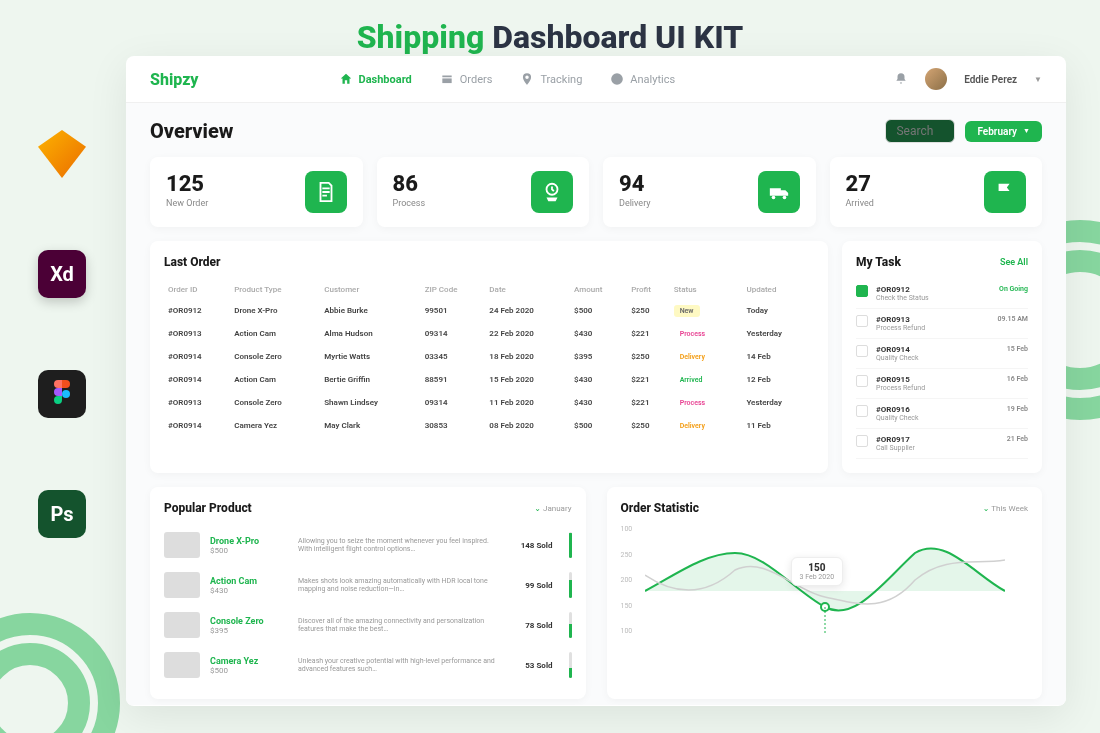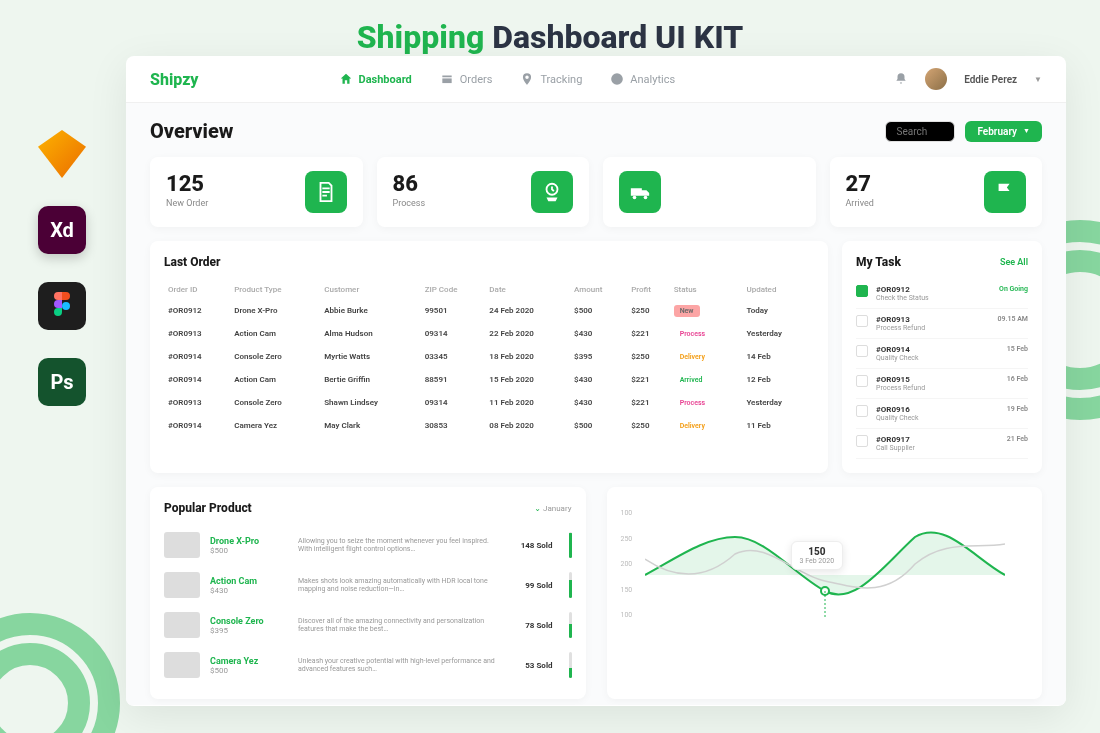--- a/index.html
+++ b/index.html
@@ -1,19 +1,19 @@
 <!DOCTYPE html>
 <html><head>
 <meta charset="utf-8">
 <style>
 *{margin:0;padding:0;box-sizing:border-box;font-family:-apple-system,BlinkMacSystemFont,"Segoe UI",Roboto,sans-serif}
 body{background:#eef6ef;width:1100px;height:733px;overflow:hidden;position:relative}
 .promo-title{text-align:center;font-size:32px;font-weight:800;padding:18px 0 14px;color:#2c3444}
 .promo-title .green{color:#1fb54f}
-.side-icons{position:absolute;left:38px;top:130px;display:flex;flex-direction:column;gap:28px}
+.side-icons{position:absolute;left:38px;top:130px;display:flex;flex-direction:column;gap:72px}
 .side-icons .ic{width:48px;height:48px;border-radius:10px;display:flex;align-items:center;justify-content:center;font-size:20px;font-weight:700;color:#fff}
 .ic-sketch{background:linear-gradient(135deg,#fdb300,#ea6c00);clip-path:polygon(50% 0,100% 35%,50% 100%,0 35%)}
 .ic-xd{background:#4b0036;color:#ff61f6;box-shadow:0 4px 12px rgba(0,0,0,.2)}
 .ic-figma{background:#1e1e1e}
 .ic-ps{background:#14532d;color:#31a8ff}
 .arcs{position:absolute;right:-80px;top:220px;width:200px;height:200px}
 .arcs2{position:absolute;left:-60px;bottom:-60px;width:180px;height:180px}
 .arc{position:absolute;border:22px solid #1fb54f;border-radius:50%;opacity:.5}
 .dashboard{position:absolute;left:126px;top:56px;width:940px;height:650px;background:#fff;border-radius:8px;box-shadow:0 10px 40px rgba(0,0,0,.08);overflow:hidden}
 .topnav{display:flex;align-items:center;padding:12px 24px;border-bottom:1px solid #f0f0f0}
@@ -23,40 +23,40 @@
 .nav-item.active{color:#1fb54f;font-weight:700}
 .nav-icon{width:14px;height:14px}
 .user-area{margin-left:auto;display:flex;align-items:center;gap:17px}
 .bell{width:14px;height:14px;color:#9aa0a6}
 .avatar{width:22px;height:22px;border-radius:50%;background:linear-gradient(135deg,#d4a574,#8b6f47)}
 .username{font-size:10px;color:#555;font-weight:600}
 .chev{font-size:8px;color:#999}
 .content{padding:16px 24px;background:#fafbfc;height:calc(100% - 48px);overflow:hidden}
 .header-row{display:flex;align-items:center;margin-bottom:14px}
 .page-title{font-size:20px;font-weight:800;color:#1a1a1a}
-.search-box{margin-left:auto;margin-right:10px;padding:4px 10px;border:1px solid #e0e0e0;border-radius:6px;font-size:10px;color:#999;background:#000000;width:70px}
+.search-box{margin-left:auto;margin-right:10px;padding:4px 10px;border:1px solid #e0e0e0;border-radius:6px;font-size:12px;color:#999;background:#14532d;width:70px}
 .month-btn{background:#1fb54f;color:#fff;padding:5px 12px;border-radius:6px;font-size:10px;font-weight:600;display:flex;align-items:center;gap:6px;cursor:pointer}
 .stat-cards{display:flex;gap:14px;margin-bottom:14px}
 .stat-card{flex:1;background:#fff;border-radius:8px;padding:14px 16px;display:flex;align-items:flex-start;box-shadow:0 2px 8px rgba(0,0,0,.04)}
 .stat-info{flex:1}
 .stat-num{font-size:22px;font-weight:800;color:#1a1a1a}
 .stat-label{font-size:9px;color:#888;margin-top:2px}
 .stat-icon{width:42px;height:42px;background:#1fb54f;border-radius:8px;display:flex;align-items:center;justify-content:center;color:#fff}
 .row2{display:flex;gap:14px;margin-bottom:14px}
 .panel{background:#fff;border-radius:8px;padding:14px;box-shadow:0 2px 8px rgba(0,0,0,.04)}
 .orders-panel{flex:1}
 .tasks-panel{width:200px}
 .panel-head{display:flex;align-items:center;margin-bottom:10px}
 .panel-title{font-size:12px;font-weight:800;color:#1a1a1a}
 .see-all{margin-left:auto;font-size:9px;color:#1fb54f;font-weight:600;cursor:pointer}
 .ord-table{width:100%;font-size:8px}
 .ord-table th{color:#aaa;font-weight:500;text-align:left;padding:4px 2px}
 .ord-table td{padding:6px 2px;color:#444;font-weight:600}
 .badge{padding:2px 6px;border-radius:3px;font-size:7px;font-weight:600}
-.b-new{background:#fca5a5;color:#666}
+.b-new{background:#fef9c3;color:#666}
 .b-process{color:#e84393}
 .b-delivery{color:#f39c12}
 .b-arrived{color:#1fb54f}
 .task-item{display:flex;padding:6px 0;border-bottom:1px solid #f5f5f5}
 .task-chk{width:12px;height:12px;border:1px solid #ddd;border-radius:2px;margin-right:8px;flex-shrink:0}
 .task-chk.checked{background:#1fb54f;border-color:#1fb54f}
 .task-info{flex:1}
 .task-id{font-size:8px;font-weight:700;color:#333}
 .task-desc{font-size:7px;color:#999}
 .task-time{font-size:7px;color:#888;font-weight:600}
@@ -182,20 +182,24 @@
           </div>
           <div class="stat-icon">
             <svg width="22" height="22" viewBox="0 0 24 24">
               <circle cx="12" cy="9" r="6" fill="none" stroke="#fff" stroke-width="2"></circle>
               <path d="M12 6v3l2 2" stroke="#fff" stroke-width="2"></path>
               <path d="M6 18l2 4h8l2-4z" fill="#fff"></path>
             </svg>
           </div>
         </div>
         <div class="stat-card">
+          <div class="stat-info">
+            <div class="stat-num">94</div>
+            <div class="stat-label">Delivery</div>
+          </div>
           <div class="stat-icon">
             <svg width="22" height="22" viewBox="0 0 24 24">
               <path d="M2 8h12v8H2zm12 2h5l3 3v3h-8z" fill="#fff"></path>
               <circle cx="6" cy="18" r="2" fill="#fff"></circle>
               <circle cx="18" cy="18" r="2" fill="#fff"></circle>
             </svg>
           </div>
         </div>
         <div class="stat-card">
           <div class="stat-info">
@@ -408,20 +412,24 @@
               </div>
               <div class="prod-desc">Unleash your creative potential with high-level performance and advanced features such…</div>
               <div class="prod-sold">53 Sold</div>
               <div class="prod-bar">
                 <div class="prod-bar-fill" style="height:38%"></div>
               </div>
             </div>
           </div>
       </div>
       <div class="panel chart-panel">
+        <div class="panel-head">
+          <div class="panel-title">Order Statistic</div>
+          <div class="period-sel"><span class="g">⌄</span> <span>This Week</span></div>
+        </div>
         <div class="chart-area">
           <div class="y-axis" id="y-axis">
               <div>100</div>
               <div>250</div>
               <div>200</div>
               <div>150</div>
               <div>100</div>
             </div>
           <svg class="chart-svg" viewBox="0 0 360 110" preserveAspectRatio="none">
             <path d="M0,66 C30,50 60,28 90,28 C120,28 150,66 180,82 C210,98 240,55 270,28 C300,10 330,50 360,66" fill="rgba(31,181,79,0.12)" stroke="#1fb54f" stroke-width="2"></path>

